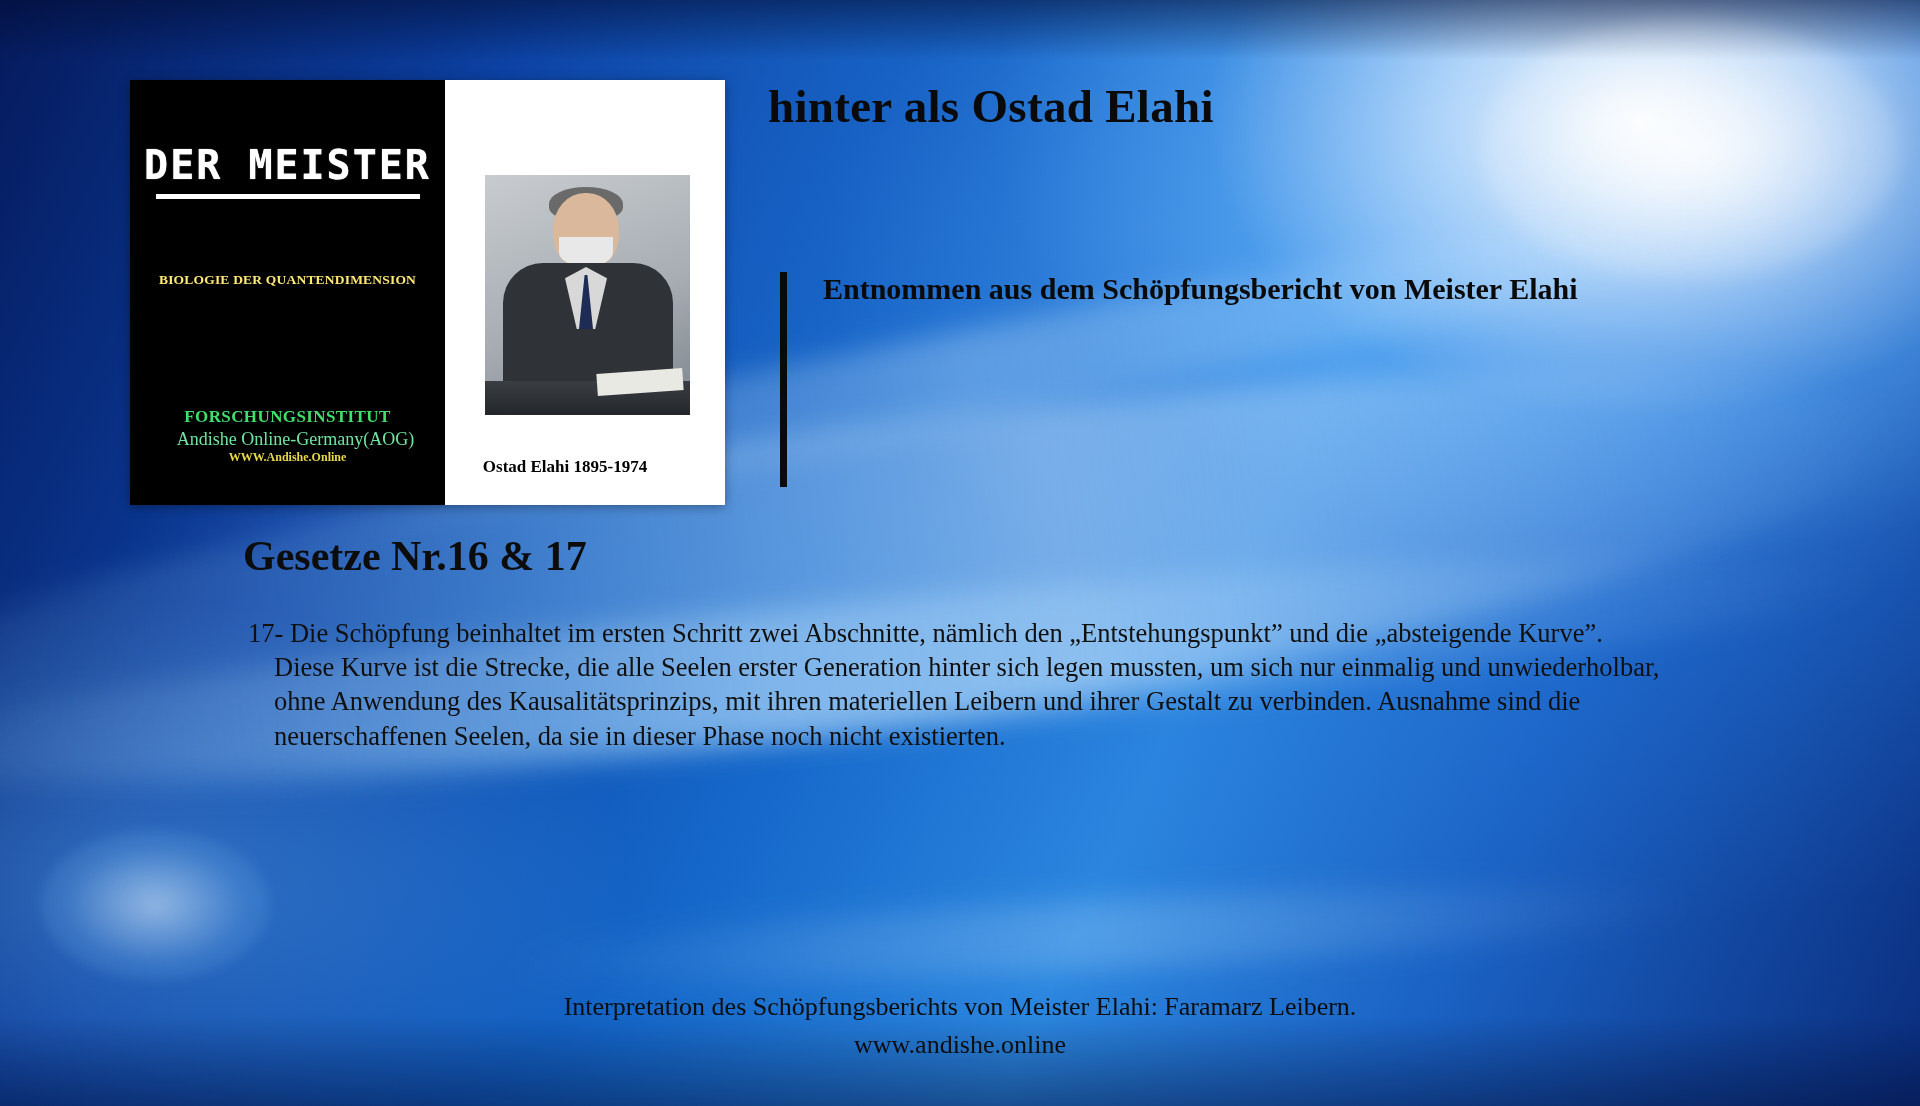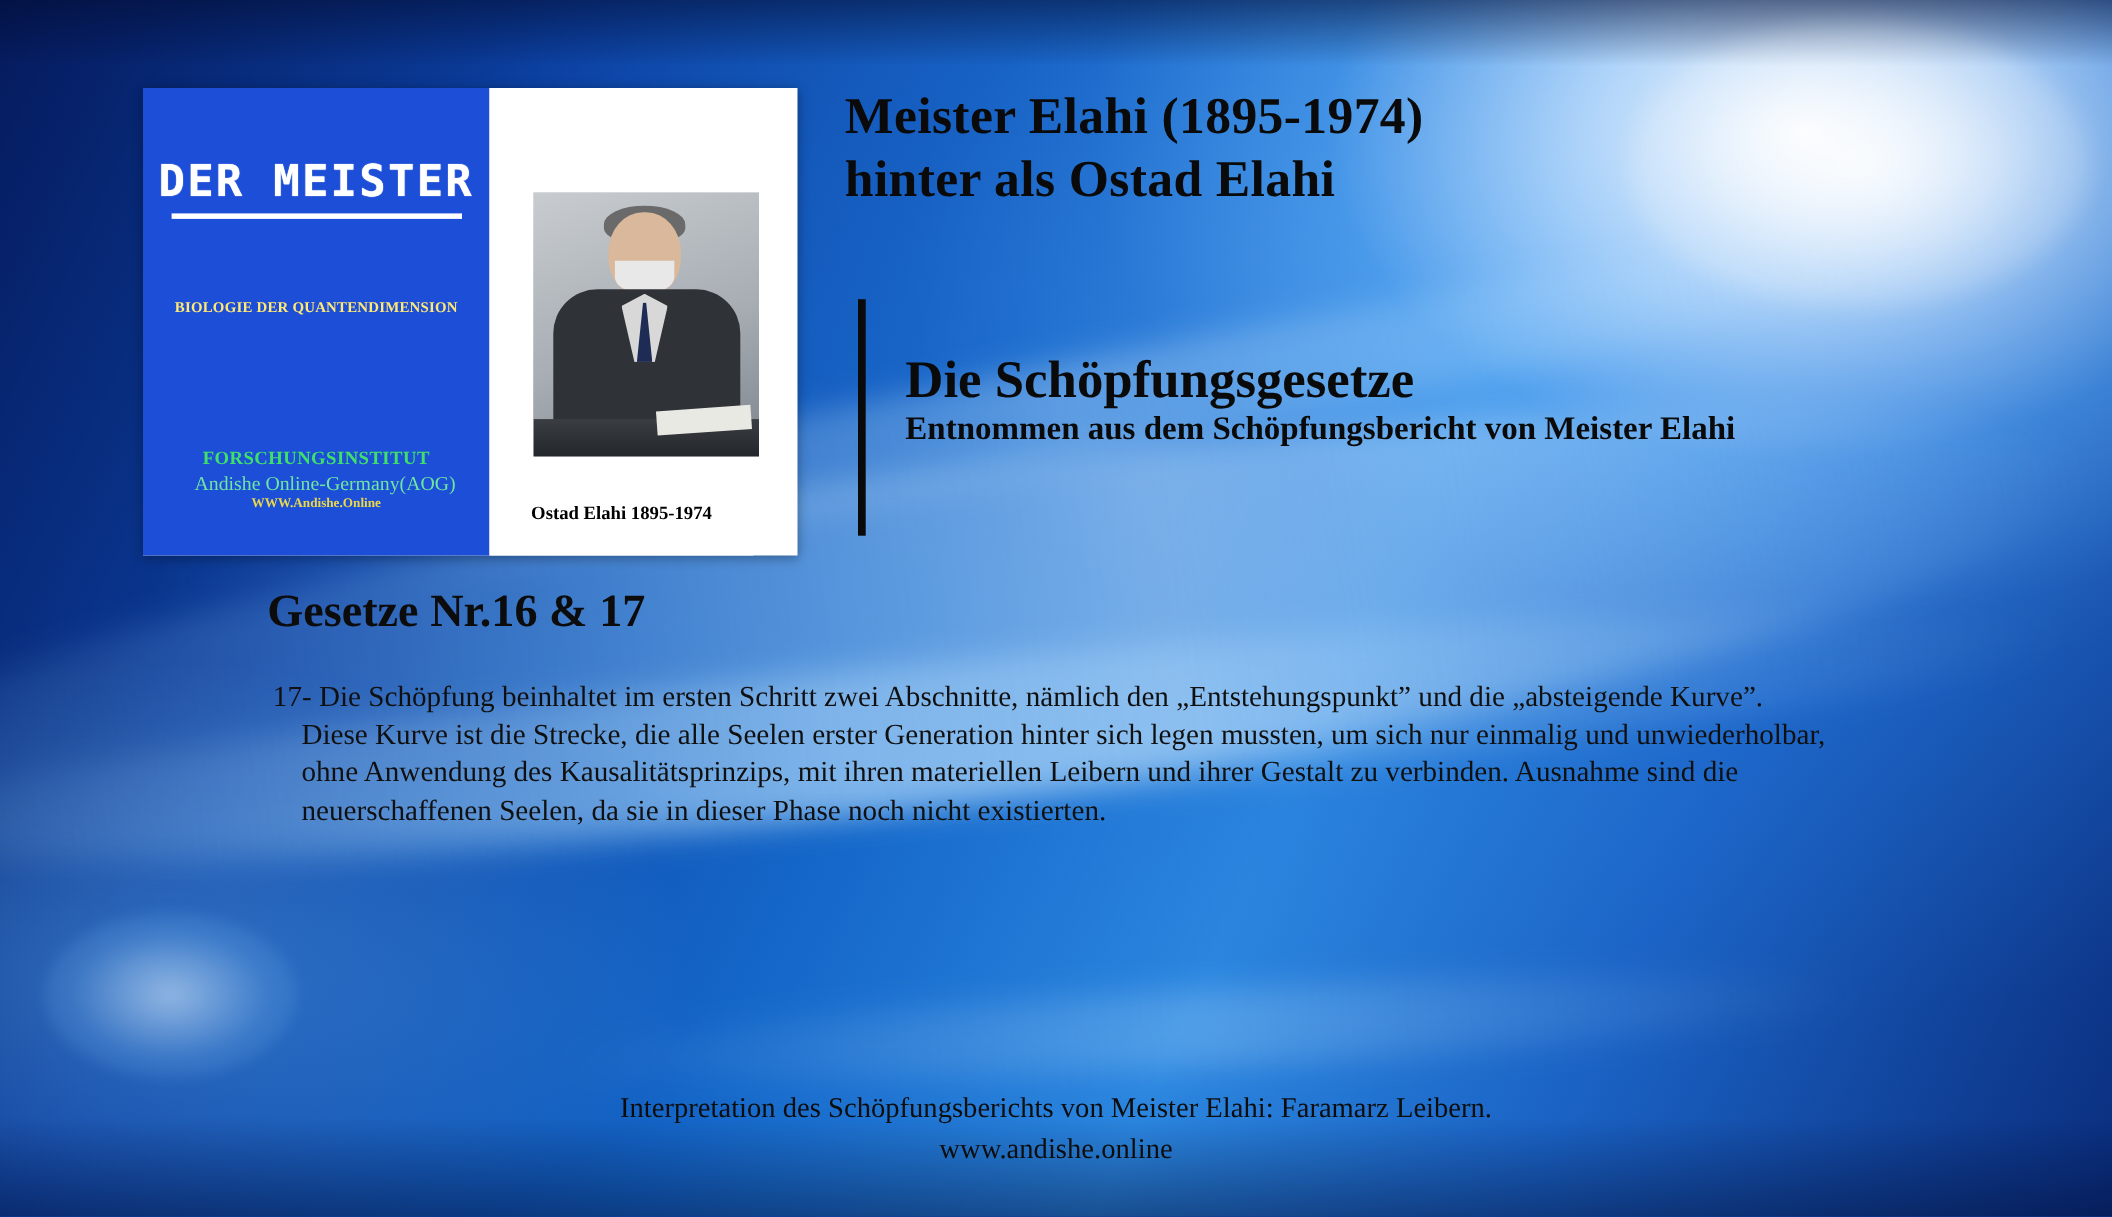--- a/index.html
+++ b/index.html
@@ -91,21 +91,21 @@
     top: 80px;
     width: 595px;
     height: 425px;
     background: #ffffff;
     box-shadow: 0 2px 10px rgba(0,0,0,0.35);
     display: flex;
   }
   .cover-left {
     width: 315px;
     height: 425px;
-    background: #1d4ed8;
+    background: #000000;
     position: relative;
   }
   .cover-right {
     width: 240px;
     height: 425px;
     background: #ffffff;
     position: relative;
   }
   .der-meister {
     position: absolute;
@@ -354,26 +354,24 @@
         <div class="shirt"></div>
         <div class="tie"></div>
         <div class="desk"></div>
         <div class="book"></div>
       </div>
       <div class="portrait-caption">Ostad Elahi 1895-1974</div>
     </div>
   </div>
 
   <div class="title-block">
-    <div class="title-main">Meister Elahi (1895-1974)</div>
     <div class="title-main">hinter als Ostad Elahi</div>
   </div>
 
   <div class="rule-block">
-    <div class="subtitle-1">Die Schöpfungsgesetze</div>
     <div class="subtitle-2">Entnommen aus dem Schöpfungsbericht von Meister Elahi</div>
   </div>
 
   <div class="laws-heading">Gesetze Nr.16 &amp; 17</div>
 
   <div class="laws">
     <div class="law">17- Die Schöpfung beinhaltet im ersten Schritt zwei Abschnitte, nämlich den „Entstehungspunkt” und die „absteigende Kurve”. Diese Kurve ist die Strecke, die alle Seelen erster Generation hinter sich legen mussten, um sich nur einmalig und unwiederholbar, ohne Anwendung des Kausalitätsprinzips, mit ihren materiellen Leibern und ihrer Gestalt zu verbinden. Ausnahme sind die neuerschaffenen Seelen, da sie in dieser Phase noch nicht existierten.</div>
   </div>
 
   <div class="footer">

